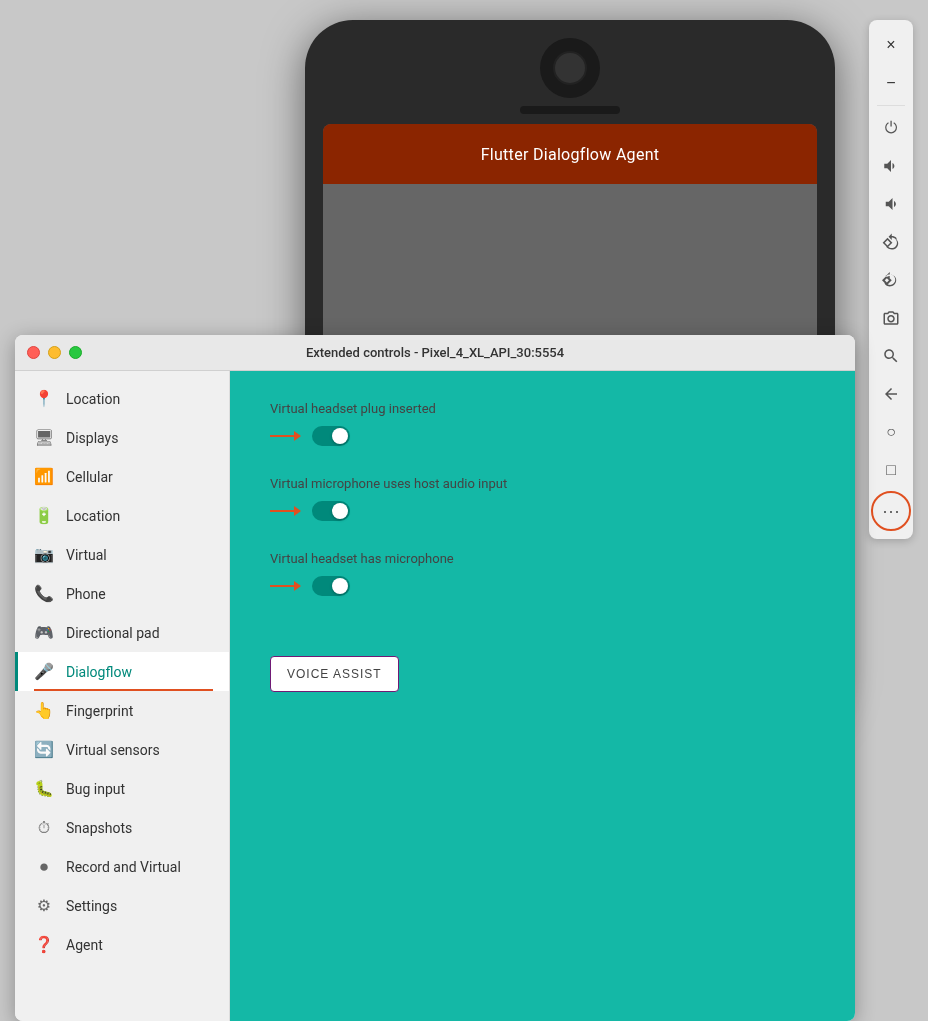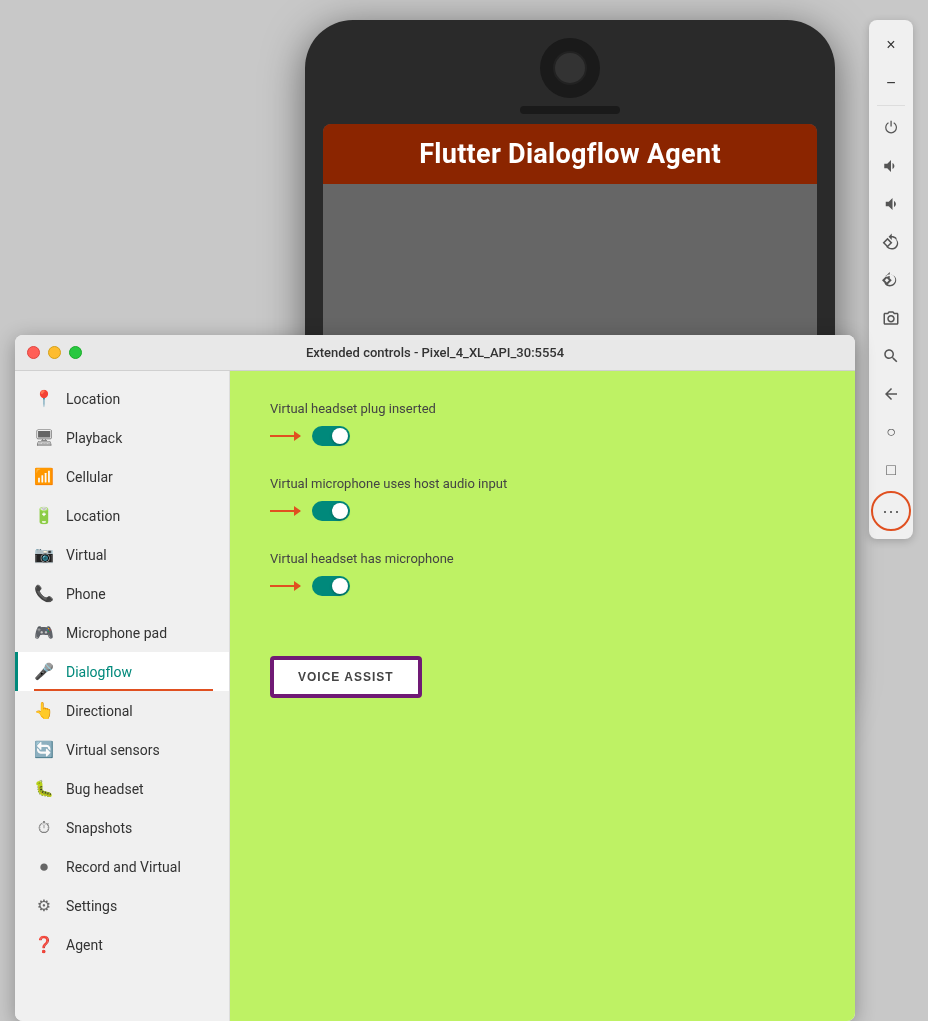--- a/index.html
+++ b/index.html
@@ -66,22 +66,22 @@
       flex-direction: column;
     }
 
     .phone-app-bar {
       background: #8B2500;
       height: 60px;
       display: flex;
       align-items: center;
       justify-content: center;
       color: #fff;
-      font-size: 27px;
-      font-weight: 700;
+      font-size: 16px;
+      font-weight: 400;
       letter-spacing: 0.3px;
     }
 
     .phone-content {
       flex: 1;
       background: #666;
     }
 
     
     .right-toolbar {
@@ -221,21 +221,21 @@
     .sidebar-icon {
       font-size: 16px;
       width: 20px;
       text-align: center;
       color: #666;
     }
 
     
     .main-content {
       flex: 1;
-      background: #bef264;
+      background: #14b8a6;
       padding: 30px 40px;
       overflow-y: auto;
     }
 
     .control-row {
       margin-bottom: 30px;
     }
 
     .control-label {
       font-size: 13px;
@@ -286,26 +286,26 @@
       width: 16px;
       height: 16px;
       background: white;
       border-radius: 50%;
       box-shadow: 0 1px 3px rgba(0,0,0,0.3);
     }
 
     .voice-assist-btn {
       display: inline-block;
       margin-top: 30px;
-      padding: 10px 24px;
+      padding: 10px 16px;
       background: #fff;
-      border: 4px solid #701a75;
+      border: 1px solid #701a75;
       border-radius: 4px;
       font-size: 12px;
-      font-weight: 700;
+      font-weight: 400;
       letter-spacing: 1px;
       color: #444;
       cursor: pointer;
     }
   </style>
 </head>
 <body>
 
 <div class="phone-mockup">
   <div class="phone-camera"></div>
@@ -377,58 +377,58 @@
   <div class="window-body">
 
     <div class="sidebar">
 
     <div class="sidebar-item" style="position: relative;">
           <span class="sidebar-icon">📍</span>
           <span>Location</span>
         </div>
         <div class="sidebar-item" style="position: relative;">
           <span class="sidebar-icon">🖥</span>
-          <span>Playback</span>
+          <span>Displays</span>
         </div>
         <div class="sidebar-item" style="position: relative;">
           <span class="sidebar-icon">📶</span>
           <span>Cellular</span>
         </div>
         <div class="sidebar-item" style="position: relative;">
           <span class="sidebar-icon">🔋</span>
           <span>Location</span>
         </div>
         <div class="sidebar-item" style="position: relative;">
           <span class="sidebar-icon">📷</span>
           <span>Virtual</span>
         </div>
         <div class="sidebar-item" style="position: relative;">
           <span class="sidebar-icon">📞</span>
           <span>Phone</span>
         </div>
         <div class="sidebar-item" style="position: relative;">
           <span class="sidebar-icon">🎮</span>
-          <span>Microphone pad</span>
+          <span>Directional pad</span>
         </div>
         <div class="sidebar-item active" style="position: relative;">
           <span class="sidebar-icon">🎤</span>
           <span>Dialogflow</span>
           <div style="position: absolute; bottom: 0px; left: 16px; right: 16px; height: 2px; background: rgb(224, 80, 32);"></div>
         </div>
         <div class="sidebar-item" style="position: relative;">
           <span class="sidebar-icon">👆</span>
-          <span>Directional</span>
+          <span>Fingerprint</span>
         </div>
         <div class="sidebar-item" style="position: relative;">
           <span class="sidebar-icon">🔄</span>
           <span>Virtual sensors</span>
         </div>
         <div class="sidebar-item" style="position: relative;">
           <span class="sidebar-icon">🐛</span>
-          <span>Bug headset</span>
+          <span>Bug input</span>
         </div>
         <div class="sidebar-item" style="position: relative;">
           <span class="sidebar-icon">⏱</span>
           <span>Snapshots</span>
         </div>
         <div class="sidebar-item" style="position: relative;">
           <span class="sidebar-icon">⏺</span>
           <span>Record and Virtual</span>
         </div>
         <div class="sidebar-item" style="position: relative;">

